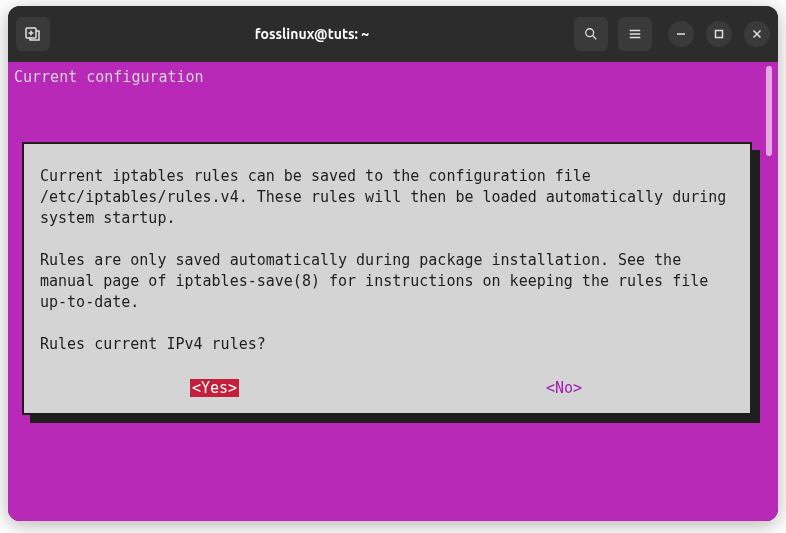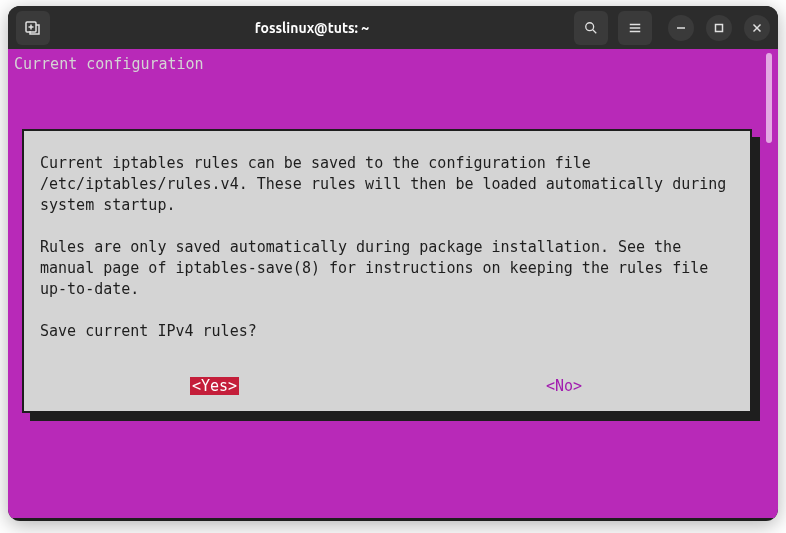--- a/index.html
+++ b/index.html
@@ -20,21 +20,21 @@
     .window {
       width: 770px;
       height: 515px;
       background: #1e1e1e;
       border-radius: 12px;
       overflow: hidden;
       box-shadow: 0 4px 20px rgba(0,0,0,0.3);
       position: relative;
     }
     .titlebar {
-      height: 43px;
+      height: 56px;
       background: #2c2c2c;
       display: flex;
       align-items: center;
       padding: 0 8px;
       gap: 8px;
     }
     .tab-button {
       width: 34px;
       height: 34px;
       background: #3a3a3a;
@@ -146,21 +146,21 @@
     }
     .dialog-text {
       color: #1e1e1e;
       font-size: 15px;
       line-height: 1.4;
       font-family: 'DejaVu Sans Mono', monospace;
       white-space: pre-wrap;
     }
     .dialog-buttons {
       display: flex;
-      margin-top: 35px;
+      margin-top: 24px;
       padding: 0 150px;
       justify-content: space-between;
     }
     .dialog-button {
       font-size: 15px;
       font-family: 'DejaVu Sans Mono', monospace;
       cursor: pointer;
       padding: 0 2px;
     }
     .dialog-button.selected {
@@ -233,21 +233,21 @@
     <div class="terminal-inner">
       <div class="package-config-label">Current configuration</div>
 
       <div class="dialog-wrapper">
         <div class="dialog-shadow"></div>
         <div class="dialog">
           <div class="dialog-text"><span>Current iptables rules can be saved to the configuration file /etc/iptables/rules.v4. These rules will then be loaded automatically during system startup.</span>
 
 <span>Rules are only saved automatically during package installation. See the manual page of iptables-save(8) for instructions on keeping the rules file up-to-date.</span>
 
-<span>Save current IPv4 rules?</span></div>
+<span>Rules current IPv4 rules?</span></div>
           <div class="dialog-buttons">
             <span class="dialog-button selected">&lt;Yes&gt;</span>
             <span class="dialog-button unselected">&lt;No&gt;</span>
           </div>
         </div>
       </div>
 
       <div class="scrollbar"></div>
     </div>
   </div>

